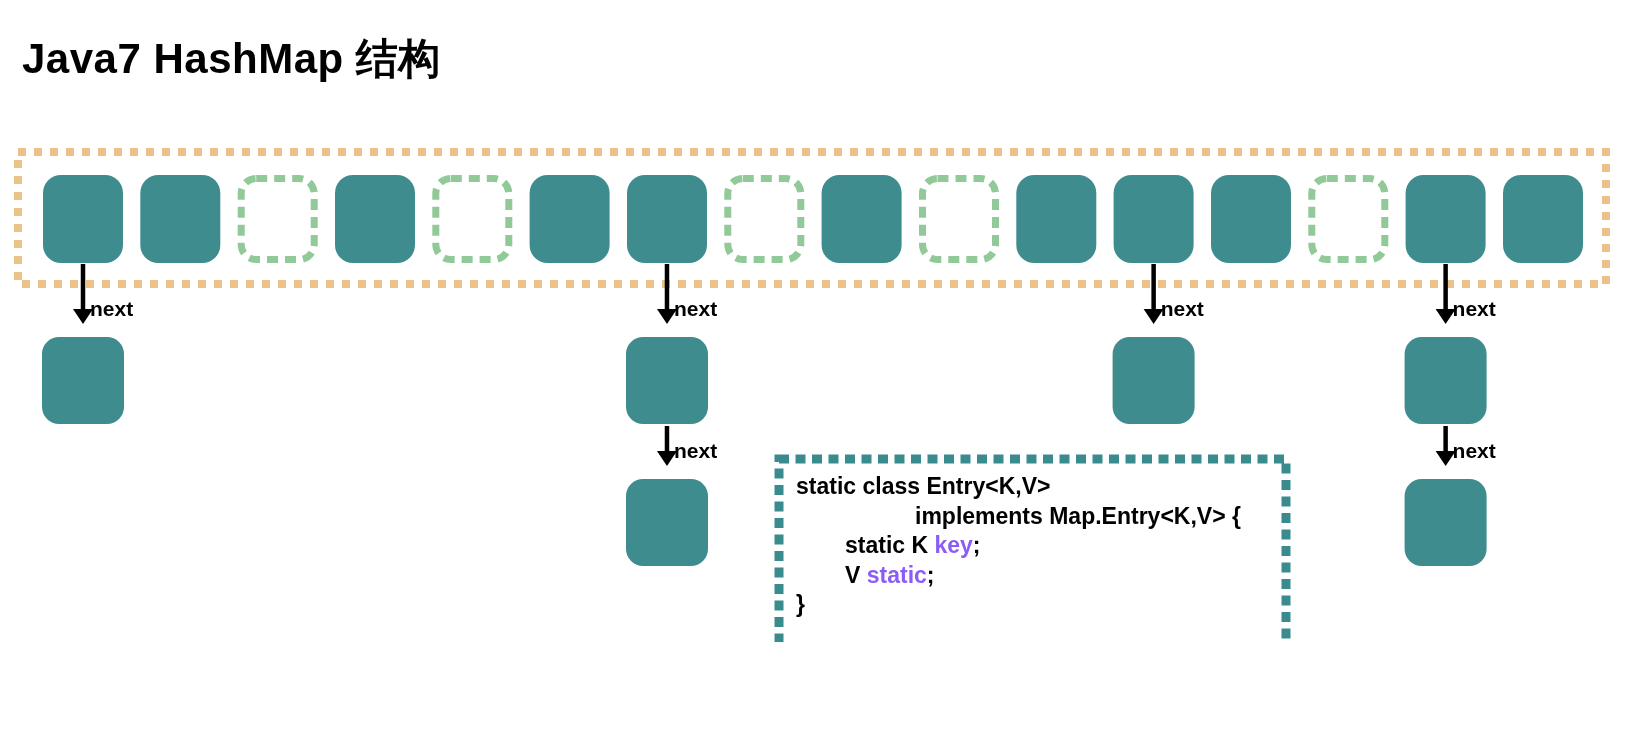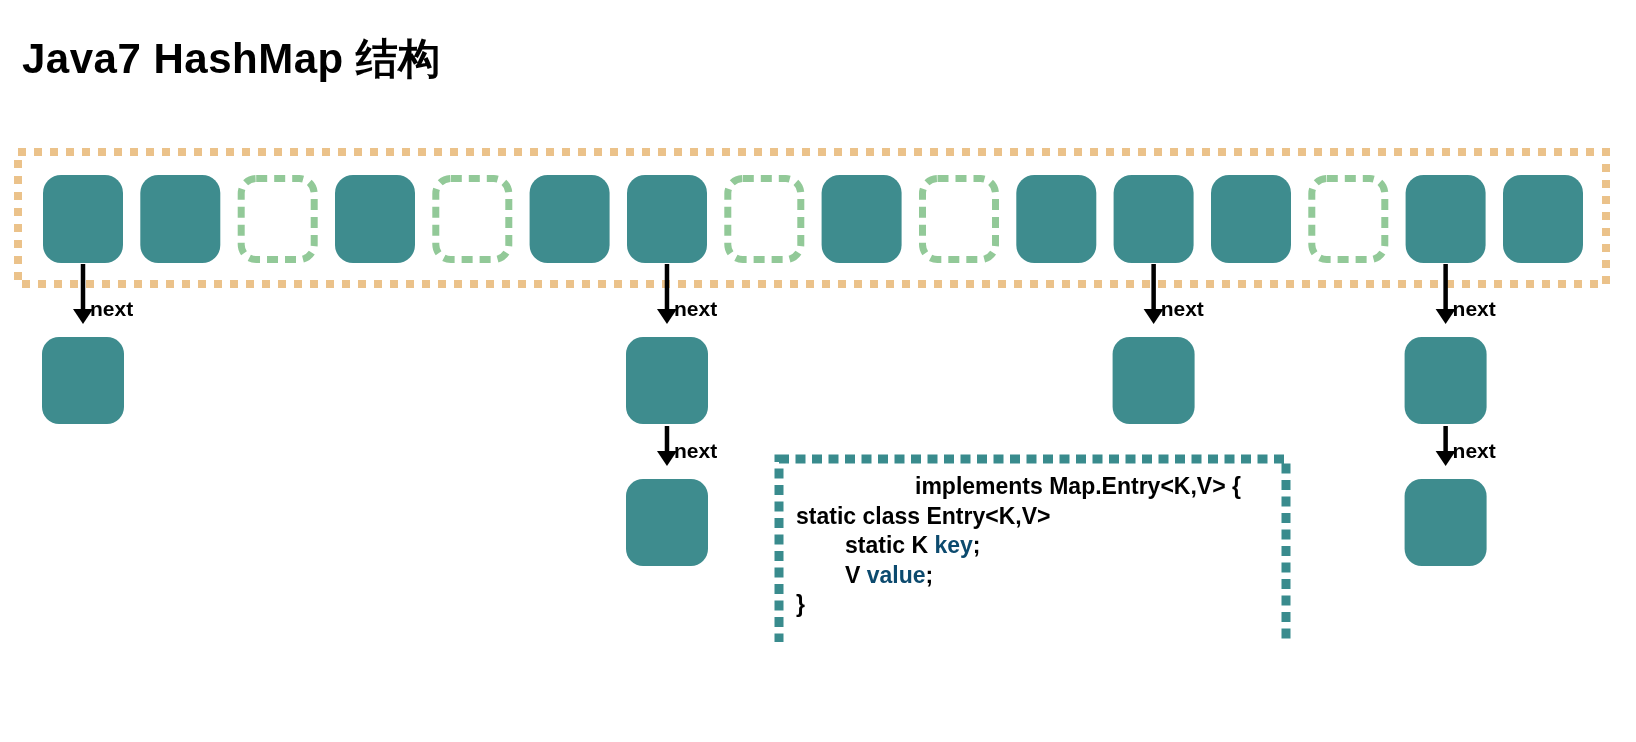--- a/index.html
+++ b/index.html
@@ -23,21 +23,21 @@
   .code-box{
     position:absolute;left:779px;top:459px;width:507px;height:237px;
     box-sizing:border-box;padding:13px 6px 0 17px;
     font-size:23px;font-weight:bold;line-height:29.5px;
     color:#000000;
   }
   .code-line{white-space:pre;}
   .indent-0{padding-left:0;}
   .indent-1{padding-left:49px;}
   .indent-2{padding-left:119px;}
-  .kw{color:#0c4a6e;}
+  .kw{color:#8b5cf6;}
   .plain{color:#000000;}
 </style>
 </head>
 <body>
 
 <div class="canvas">
 
   <h1 class="page-title">Java7 HashMap 结构</h1>
 
   <svg id="diagram-svg" width="1636" height="742" viewBox="0 0 1636 742">
@@ -87,20 +87,20 @@
         <line x1="1445.62" y1="426" x2="1445.62" y2="454" stroke="#000000" stroke-width="4.5"></line>
         <polygon points="1435.62,451 1455.62,451 1445.62,466" fill="#000000"></polygon>
         <text x="1452.62" y="458" class="next-label">next</text>
         <rect x="1404.6" y="479" width="82" height="87" rx="17" fill="#3E8C8E"></rect>
       </g>
 
     <rect id="code-border" x="779" y="459" width="507" height="237" fill="none" stroke-width="9" stroke-dasharray="10 6.5" stroke="#398B8D"></rect>
   </svg>
 
   <div class="code-box" id="code-box">
+      <div class="code-line indent-0"><span class="plain">static class Entry&lt;K,V&gt;</span></div>
       <div class="code-line indent-2"><span class="plain">implements Map.Entry&lt;K,V&gt; {</span></div>
-      <div class="code-line indent-0"><span class="plain">static class Entry&lt;K,V&gt;</span></div>
       <div class="code-line indent-1"><span class="plain">static K </span><span class="kw">key</span><span class="plain">;</span></div>
-      <div class="code-line indent-1"><span class="plain">V </span><span class="kw">value</span><span class="plain">;</span></div>
+      <div class="code-line indent-1"><span class="plain">V </span><span class="kw">static</span><span class="plain">;</span></div>
       <div class="code-line indent-0"><span class="plain">}</span></div>
     </div>
 
 </div>
 
 </body></html>

